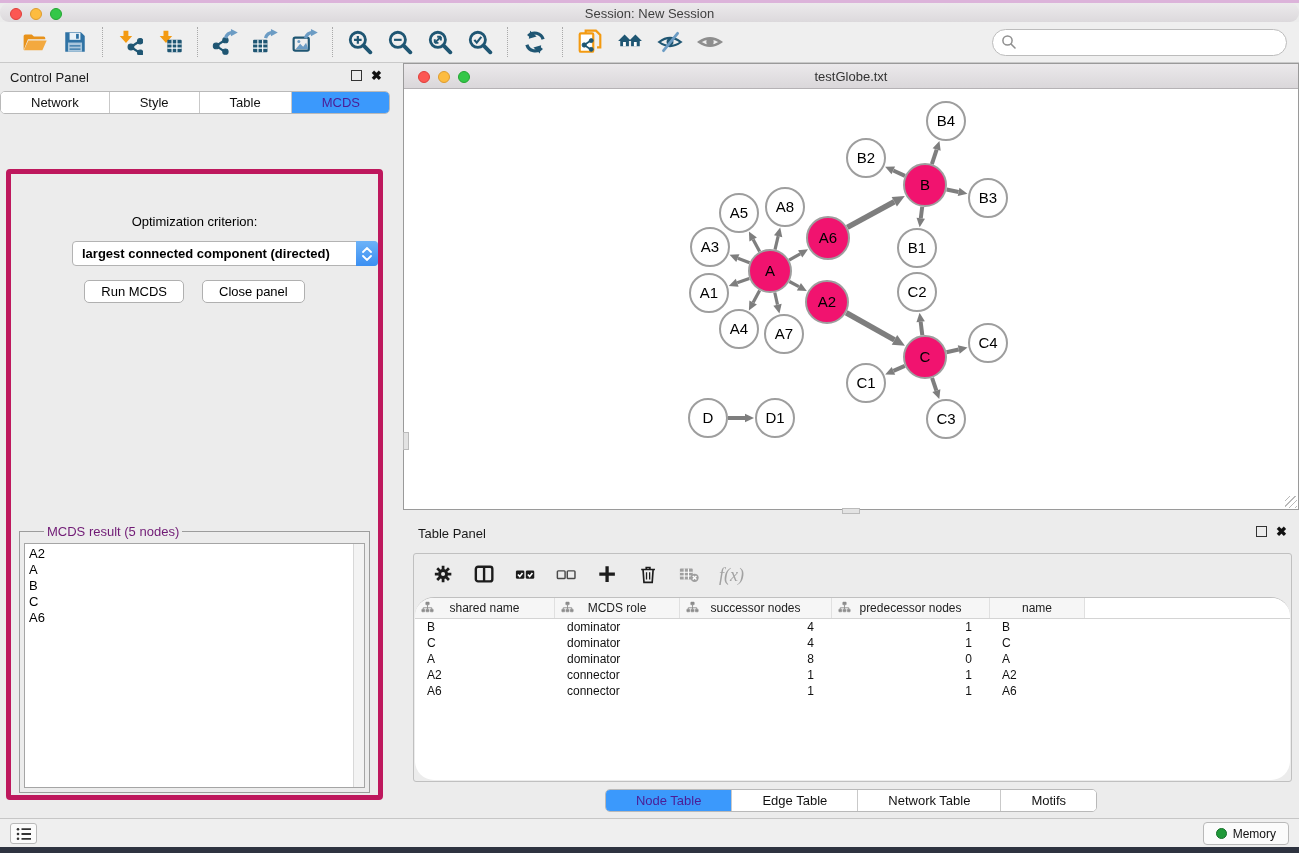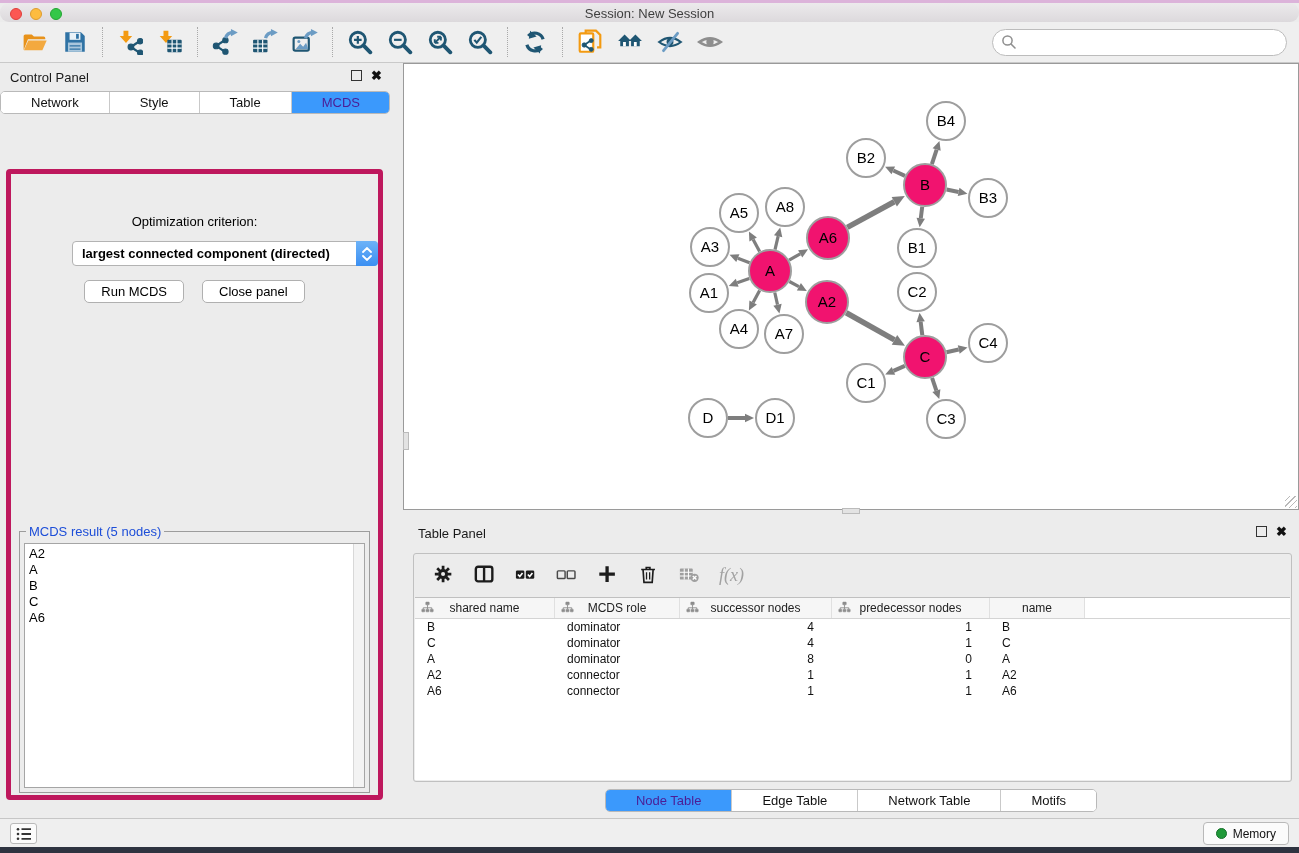--- a/index.html
+++ b/index.html
@@ -44,21 +44,21 @@
   .opt-label { text-align:center; margin-top:40px; font-size:13px; color:#000; }
   .select-row { display:flex; justify-content:flex-end; margin-top:12px;font-weight:bold; }
   .mac-select { position:relative; width:306px; height:25px; background:#fff; border:1px solid #b3b3b3; border-radius:4px;
                 font-size:13px; color:#000; display:flex; align-items:center; padding-left:9px; }
   .sel-step { position:absolute; right:-1px; top:-1px; width:22px; height:25px; background:linear-gradient(#6db3f8,#3b8ff2);
               border-radius:0 4px 4px 0; display:flex; flex-direction:column; align-items:center; justify-content:center; gap:2px; }
   .btn-row { display:flex; justify-content:center; gap:18px; margin-top:14px; }
   .mac-btn { background:#fff; border:1px solid #b0b0b0; border-radius:5px; font-size:13px; color:#000; padding:3px 16px; cursor:default; }
 
   .result-fieldset { position:absolute; left:8px; right:8px; top:350px; bottom:2px; border:1px solid #9c9c9c; padding:4px 4px 4px 4px; }
-  .result-fieldset legend { font-size:13px; padding:0 3px; margin-left:2px; color:#1d4ed8; }
+  .result-fieldset legend { font-size:13px; padding:0 3px; margin-left:20px; color:#701a75; }
   .result-list { position:relative; width:100%; height:100%; background:#fff; border:1px solid #a5a5a5; overflow:hidden;
                  font-size:13px; color:#000; padding:2px 4px; }
   .result-list .item { line-height:16px; }
   .result-scroll { position:absolute; right:0; top:0; bottom:0; width:11px; background:#f3f3f3; border-left:1px solid #d8d8d8; }
 
   
   .net-window { position:absolute; left:403px; top:63px; width:896px; height:447px;
                 border:1px solid #9a9a9a; background:#fff; }
   .net-titlebar { position:relative; height:25px; background:linear-gradient(#ebe9eb,#dad7da); border-bottom:1px solid #b5b2b5; }
   .net-titlebar .title { position:absolute; width:100%; text-align:center; top:5px; font-size:13px; color:#333; }
@@ -71,21 +71,21 @@
 
   
   .table-panel { position:absolute; left:403px; top:520px; width:896px; height:298px; background:#ececec; }
   .tp-head { position:relative; height:26px; }
   .tp-head .ph-title { position:absolute; left:15px; top:6px; font-size:13px; color:#1a1a1a; }
   .tp-body { position:absolute; left:10px; right:7px; top:33px; height:229px; border:1px solid #c0c0c0; border-radius:3px; background:#ececec; }
   .tp-toolbar { height:42px; display:flex; align-items:center; gap:17px; padding-left:18px; }
   .tp-icon { width:24px; height:24px; display:flex; align-items:center; justify-content:center; }
   .tp-icon svg { width:22px; height:22px; }
   .fx-label { font-style:italic; font-family:"Liberation Serif", serif; font-size:18px; color:#a2a2a2; }
-  .tp-table { position:absolute; left:1px; right:1px; top:43px; bottom:1px; background:#fff; border-top:1px solid #c0c0c0; overflow:hidden; }
+  .tp-table { position:absolute; left:1px; right:1px; top:43px; bottom:1px; background:#fff; border-top:1px solid #c0c0c0; overflow:hidden;border-radius:19px; }
   .t-head { display:grid; grid-template-columns:140px 125px 152px 158px 95px 1fr; height:21px; border-bottom:1px solid #d4d4d4; }
   .t-head .th { background:#f6f6f6; border-right:1px solid #e0e0e0; display:flex; align-items:center; justify-content:center; gap:6px;
                font-size:12px; color:#222; position:relative; }
   .t-head .th.filler { background:#fff; border-right:none; }
   .t-head .th .hier { position:absolute; left:6px; top:3px; }
   .t-row { display:grid; grid-template-columns:140px 125px 152px 158px 95px 1fr; height:16px; font-size:12px; color:#111; }
   .t-row .td { padding:0 12px; line-height:16px; white-space:nowrap; }
   .t-row .td.num { text-align:right; padding-right:18px; }
 
   .tp-tabs { position:absolute; left:0; right:0; top:269px; display:flex; justify-content:center; }
@@ -335,20 +335,28 @@
               <div class="item">C</div>
               <div class="item">A6</div>
             </div>
           <div class="result-scroll"></div>
         </div>
       </fieldset>
     </div>
   </div>
 
   <div class="net-window">
+    <div class="net-titlebar">
+      <div class="traffic" style="left:14px; top:7px;">
+        <span class="dot red"></span>
+        <span class="dot yel"></span>
+        <span class="dot grn"></span>
+      </div>
+      <div class="title">testGlobe.txt</div>
+    </div>
     <div class="net-canvas">
       <svg width="894" height="420" viewBox="0 0 894 420">
           <g>
             <line x1="355.6297000338812" y1="162.5975032891971" x2="349.14131813561653" y2="150.45795006018577" stroke="#7e7e7e" stroke-width="3.2"></line>
             <polygon points="344.89892269493157,142.52056504213004 352.8895277274762,148.45459665764008 345.39310854375685,152.46130346273145" fill="#7e7e7e"></polygon>
           </g>
           <g>
             <line x1="371.0202091013652" y1="160.58044116750838" x2="374.1542603163202" y2="147.20848931703404" stroke="#7e7e7e" stroke-width="3.2"></line>
             <polygon points="376.2079822214241,138.44594252192383 378.2921296362333,148.1783024388887 370.01639099640704,146.23867619517938" fill="#7e7e7e"></polygon>
           </g>

